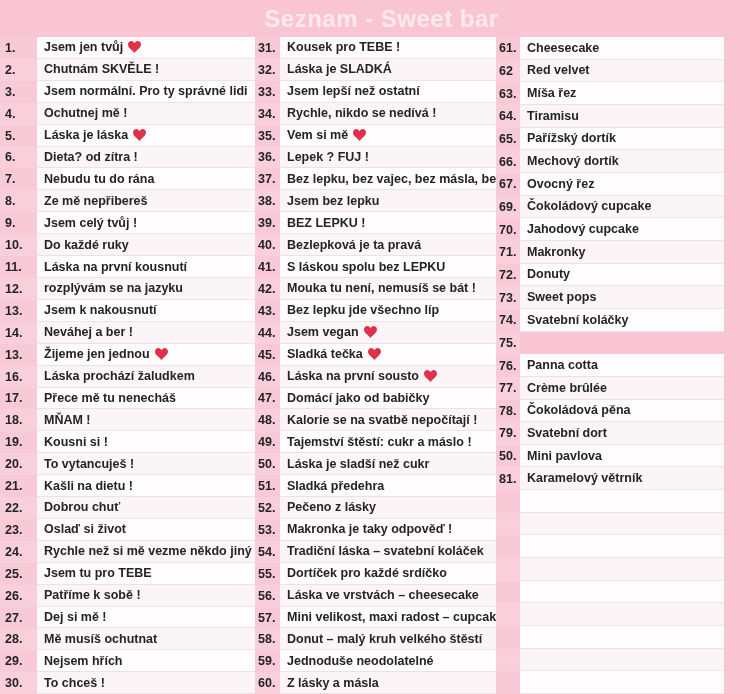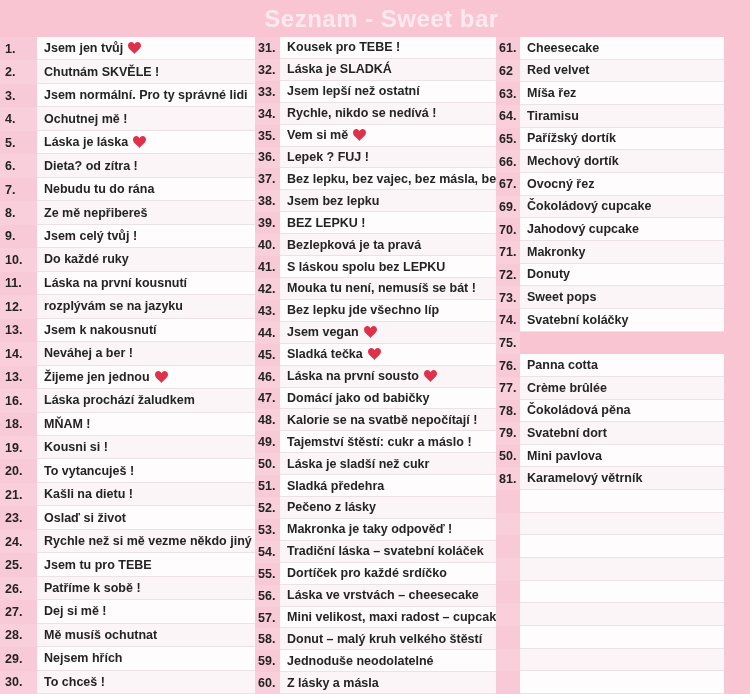--- a/index.html
+++ b/index.html
@@ -162,20 +162,26 @@
           </span>
         </div>
       </div>
       <div class="row">
         <div class="num">16.</div>
         <div class="txt">
           <span>Láska prochází žaludkem</span>
         </div>
       </div>
       <div class="row">
+        <div class="num">17.</div>
+        <div class="txt">
+          <span>Přece mě tu nenecháš</span>
+        </div>
+      </div>
+      <div class="row">
         <div class="num">18.</div>
         <div class="txt">
           <span>MŇAM !</span>
         </div>
       </div>
       <div class="row">
         <div class="num">19.</div>
         <div class="txt">
           <span>Kousni si !</span>
         </div>
@@ -183,20 +189,26 @@
       <div class="row">
         <div class="num">20.</div>
         <div class="txt">
           <span>To vytancuješ !</span>
         </div>
       </div>
       <div class="row">
         <div class="num">21.</div>
         <div class="txt">
           <span>Kašli na dietu !</span>
+        </div>
+      </div>
+      <div class="row">
+        <div class="num">22.</div>
+        <div class="txt">
+          <span>Dobrou chuť</span>
         </div>
       </div>
       <div class="row">
         <div class="num">23.</div>
         <div class="txt">
           <span>Oslaď si život</span>
         </div>
       </div>
       <div class="row">
         <div class="num">24.</div>

